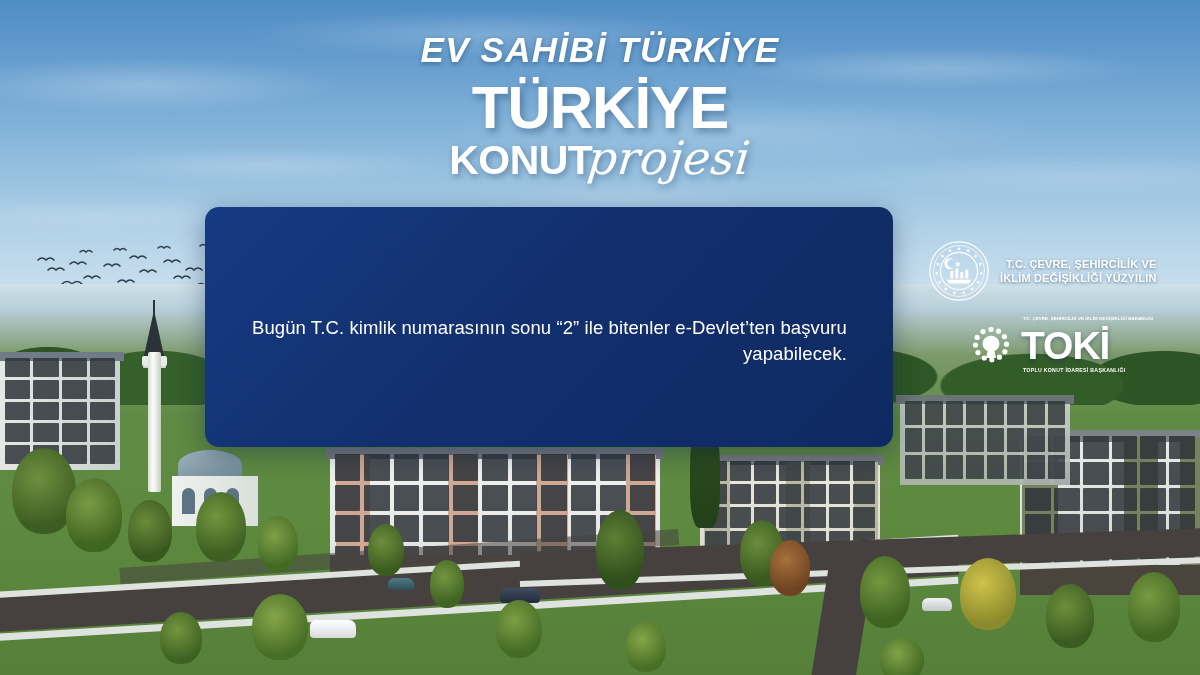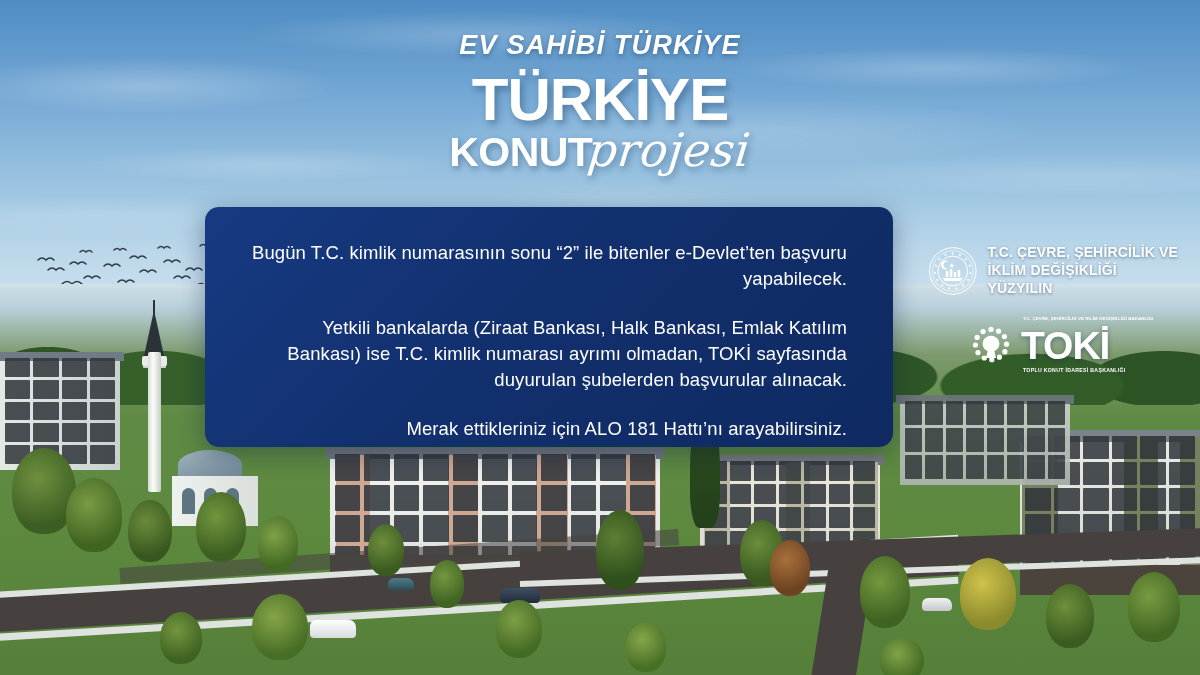--- a/index.html
+++ b/index.html
@@ -93,21 +93,21 @@
      border-left:10px solid transparent; border-right:10px solid transparent; border-bottom:46px solid #2c3338; }
   .minaret-balc { position:absolute; left:22px; top:56px; width:25px; height:10px;
      background:#e8ece6; border-radius:2px; box-shadow:0 3px 0 -1px #cfd4cc; }
   .minaret-spire { position:absolute; left:33px; top:0px; width:2px; height:14px; background:#2c3338; }
   .dome { position:absolute; border-radius:50% 50% 0 0; background:linear-gradient(160deg,#9fb3bd,#6d8694); }
   .mbody { position:absolute; background:linear-gradient(to right,#eef2ee,#d9dfdb); }
 
   
   .title-block { position:absolute; left:0; right:0; top:32px; text-align:center; z-index:5; }
   .kicker {
-    font-size:27px; font-weight:bold; font-style:italic; color:#fff;
+    font-size:35px; font-weight:bold; font-style:italic; color:#fff;
     letter-spacing:1.2px; line-height:1;
     text-shadow:0 2px 5px rgba(20,50,85,.45);
   }
   .headline {
     margin-top:12px;
     font-size:60px; font-weight:bold; color:#fff;
     letter-spacing:-1px; line-height:.96;
     text-shadow:3px 4px 7px rgba(25,55,90,.40);
   }
   .subline {
@@ -140,22 +140,23 @@
     color:#fff; text-align:right;
     font-size:18.5px; line-height:1.42; font-weight:400;
     letter-spacing:.1px;
   }
   .panel p + p { margin-top:22px; }
 
   
   .logos { position:absolute; right:22px; top:240px; width:250px; z-index:6; }
   .ministry { display:flex; align-items:center; gap:10px; }
   .ministry-text {
-    color:#fff; font-size:14px; font-weight:bold; line-height:1.28; letter-spacing:.15px;
+    color:#fff; font-size:11px; font-weight:bold; line-height:1.28; letter-spacing:.15px;
     text-shadow:0 1px 3px rgba(20,45,80,.5);
+    text-align:right;
   }
   .ministry-text div:first-child { white-space:nowrap; }
   .toki { display:flex; align-items:center; gap:9px; margin-top:22px; margin-left:42px; }
   .toki-word {
     position:relative; color:#fff; font-size:39px; font-weight:bold;
     letter-spacing:-1px; line-height:1;
     text-shadow:0 2px 5px rgba(20,45,80,.45);
   }
   .toki-top {
     position:absolute; left:2px; top:-9px;
@@ -469,22 +470,20 @@
   <div class="title-block">
     <div class="kicker">EV SAHİBİ TÜRKİYE</div>
     <div class="headline">TÜRKİYE</div>
     <div class="subline">
       <span class="konut">KONUT</span><span class="projesi">projesi</span>
     </div>
   </div>
 
   <div class="panel">
     <p>Bugün T.C. kimlik numarasının sonu “2” ile bitenler e-Devlet’ten başvuru yapabilecek.</p>
-    <p>Yetkili bankalarda (Ziraat Bankası, Halk Bankası, Emlak Katılım Bankası) ise T.C. kimlik numarası ayrımı olmadan, TOKİ sayfasında duyurulan şubelerden başvurular alınacak.</p>
-    <p>Merak ettikleriniz için ALO 181 Hattı’nı arayabilirsiniz.</p>
   </div>
 
   <div class="logos">
 
     <div class="ministry">
       <svg width="62" height="62" viewBox="0 0 100 100">
         <circle cx="50" cy="50" r="47" fill="none" stroke="#fff" stroke-width="2"></circle>
         <circle cx="50" cy="50" r="41" fill="none" stroke="#fff" stroke-width="1.2"></circle>
         <circle cx="50" cy="50" r="30" fill="none" stroke="#fff" stroke-width="2"></circle>
         <g fill="#fff">

